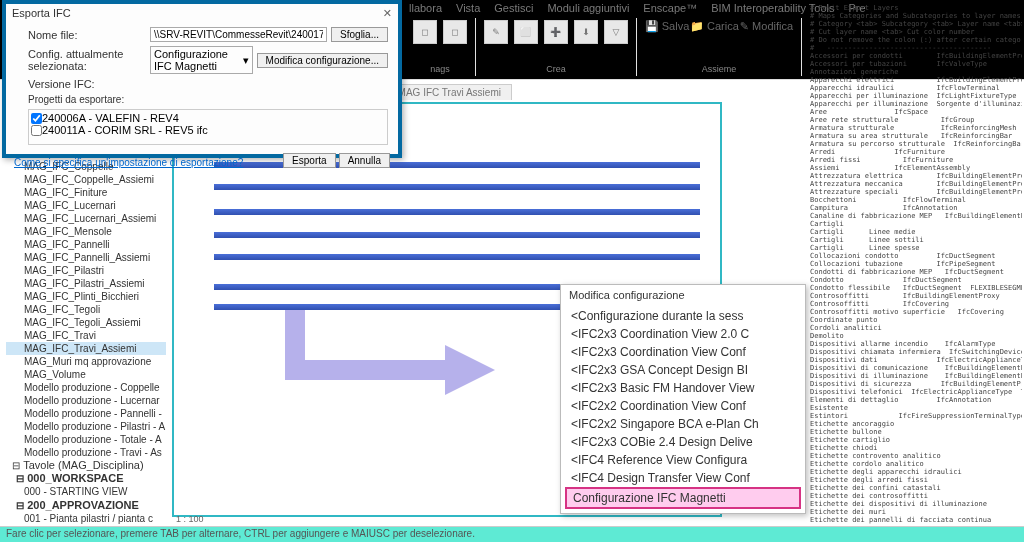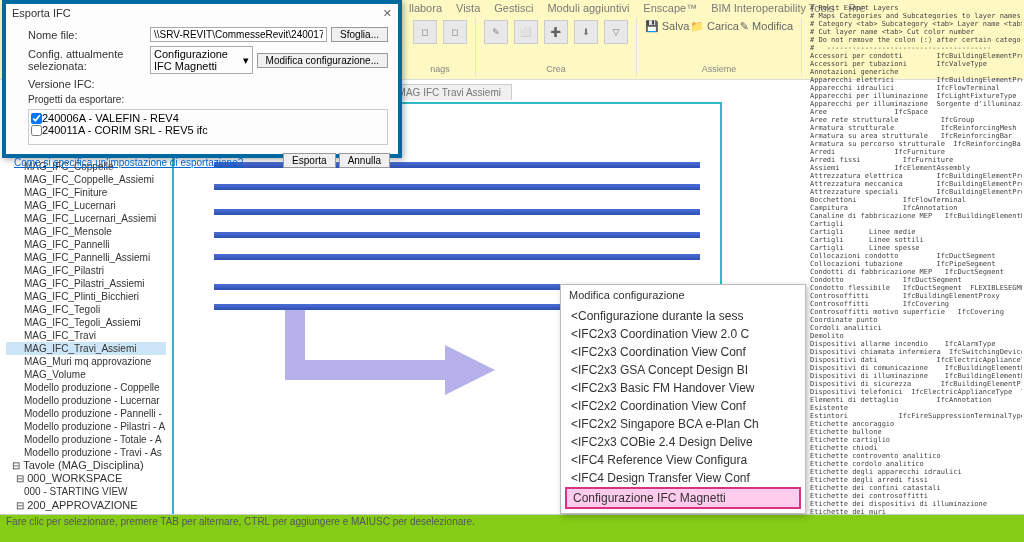--- a/index.html
+++ b/index.html
@@ -1,38 +1,38 @@
 <!DOCTYPE html>
 <html><head>
 <meta charset="utf-8">
 <style>
 * { margin: 0; padding: 0; box-sizing: border-box; font-family: "Segoe UI", Tahoma, sans-serif; font-size: 11px; }
 body { width: 1024px; height: 542px; background: #fff; position: relative; overflow: hidden; }
 
 
-.ribbon { position: absolute; top: 0; left: 0; right: 0; height: 80px; background: #fef9c3; border-bottom: 1px solid #ddd; }
+.ribbon { position: absolute; top: 0; left: 0; right: 0; height: 80px; background: #000000; border-bottom: 1px solid #ddd; }
 .ribbon-tabs { position: absolute; top: 0; left: 405px; height: 18px; display: flex; gap: 6px; color: #7a7a7a; font-size: 10px; }
 .ribbon-tabs span { padding: 2px 4px; cursor: default; }
 .ribbon-groups { position: absolute; top: 18px; left: 405px; display: flex; height: 58px; }
 .rg { border-right: 1px solid #e0e0e0; padding: 2px 8px; display: flex; flex-direction: column; justify-content: space-between; }
 .rg-icons { display: flex; gap: 6px; }
 .rg-icon { width: 24px; height: 24px; background: #e8e8e8; border: 1px solid #ccc; display: flex; align-items: center; justify-content: center; color: #777; font-size: 9px; }
 .rg-label { font-size: 9px; color: #888; text-align: center; }
 .rg-small { display: flex; flex-direction: row; gap: 1px; font-size: 9px; color: #666; }
 
 
 .viewtabs { position: absolute; top: 80px; left: 170px; height: 20px; display: flex; gap: 2px; align-items: end; }
 .vtab { padding: 2px 10px; background: #f0f0f0; border: 1px solid #ccc; border-bottom: none; font-size: 10px; color: #777; }
 .vtab.active { background: #fff; color: #333; }
 
 
 .tree { position: absolute; top: 160px; left: 6px; width: 160px; height: 365px; overflow: hidden; background: #fff; }
 .tree-item { padding: 1px 2px 1px 18px; color: #333; font-size: 10px; white-space: nowrap; cursor: default; }
 .tree-item.sel { background: #cde6f7; }
-.tree-item.h { font-weight: normal; padding-left: 10px; }
+.tree-item.h { font-weight: bold; padding-left: 10px; }
 .tree-group { padding-left: 6px; color: #333; font-size: 10px; }
 
 
 .canvas { position: absolute; top: 102px; left: 172px; width: 550px; height: 415px; border: 2px solid #30b8c4; background: #fff; }
 .beam { position: absolute; height: 6px; background: linear-gradient(#4a6fd8, #3050b0); left: 40px; right: 20px; }
 .beam.b1 { top: 58px; }
 .beam.b2 { top: 80px; }
 .beam.b3 { top: 105px; }
 .beam.b4 { top: 128px; }
 .beam.b5 { top: 150px; }
@@ -63,21 +63,21 @@
 .dlg2 { position: absolute; top: 284px; left: 560px; width: 246px; height: 230px; background: #fff; border: 1px solid #bbb; box-shadow: 2px 2px 6px rgba(0,0,0,0.25); z-index: 15; }
 .dlg2-title { padding: 4px 8px; font-size: 11px; color: #333; }
 .dlg2-list { padding: 2px 4px; }
 .dlg2-item { padding: 2px 6px; font-size: 12px; color: #333; white-space: nowrap; overflow: hidden; cursor: default; }
 .dlg2-item.hl { border: 2px solid #d63384; background: #fce; }
 
 
 .mapping { position: absolute; top: 4px; left: 810px; width: 212px; height: 520px; font-family: Consolas, monospace; font-size: 7px; color: #444; line-height: 8px; white-space: pre; overflow: hidden; }
 
 
-.status { position: absolute; bottom: 0; left: 0; right: 0; height: 28px; background: #84cc16; border-top: 1px solid #ccc; padding: 1px 6px; font-size: 10px; color: #555; }
+.status { position: absolute; bottom: 0; left: 0; right: 0; height: 16px; background: #5eead4; border-top: 1px solid #ccc; padding: 1px 6px; font-size: 10px; color: #555; }
 .scale { position: absolute; bottom: 18px; left: 176px; font-size: 9px; color: #666; }
 </style>
 </head>
 <body>
 
 <div class="ribbon">
   <div class="ribbon-tabs">
     <span>llabora</span>
     <span>Vista</span>
     <span>Gestisci</span>

